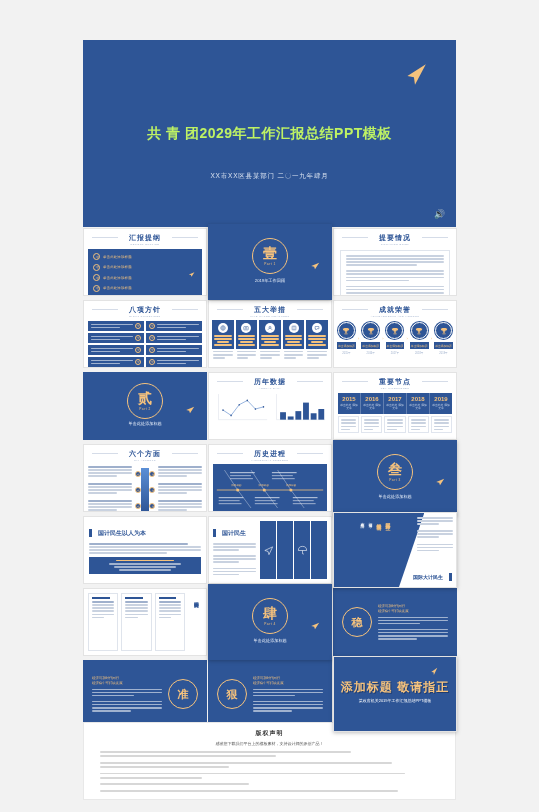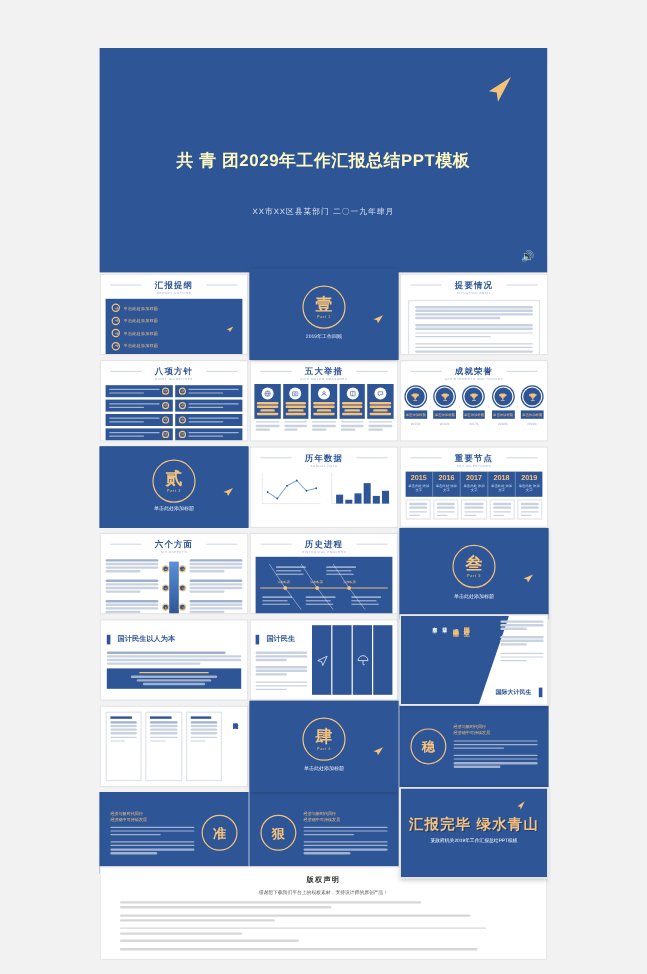--- a/index.html
+++ b/index.html
@@ -26,21 +26,21 @@
     position: absolute; left: 0; right: 0; top: 46px;
     text-align: center;
     font-size: 34px; font-weight: bold;
     color: #f5c27d;
     letter-spacing: 2px;
     text-shadow: 2px 2px 0 #1e3c70, -1px -1px 0 #fbe0bb;
   }
   .hero-sub {
     position: absolute; left: 0; right: 0; top: 85px;
     text-align: center;
-    font-size: 14px; font-weight: bold; color: #fef9c3;
+    font-size: 14px; font-weight: bold; color: #bef264;
     letter-spacing: 0.5px;
   }
   .hero-meta {
     position: absolute; left: 0; right: 0; top: 132px;
     text-align: center;
     font-size: 6.5px; color: #d9e2f0; letter-spacing: 0.8px;
   }
   .hero-speaker {
     position: absolute; right: 10px; bottom: 8px;
     color: #cfdcf0; font-size: 9px;
@@ -1085,21 +1085,21 @@
             </div>
           </div>
         </div>
       </div>
 
       <div class="thumb t-right pop">
         <div class="closing">
           <svg class="cl-arrow" viewBox="0 0 24 24">
             <path d="M22 2 L6 13 L12 14 L13 21 Z" fill="#f5c27d"></path>
           </svg>
-          <div class="cl-title">汇报完毕 绿水青山</div>
+          <div class="cl-title">添加标题 敬请指正</div>
           <div class="cl-sub">某政府机关2019年工作汇报总结PPT模板</div>
         </div>
       </div>
     </div>
 
   </div>
 
   <div style="position:absolute;left:333px;top:714px;width:124px;text-align:center;font-size:2.6px;color:#bdbdbd">XX市XX区县某部门  二〇一九年肆月</div>
 
   <div class="footer">

